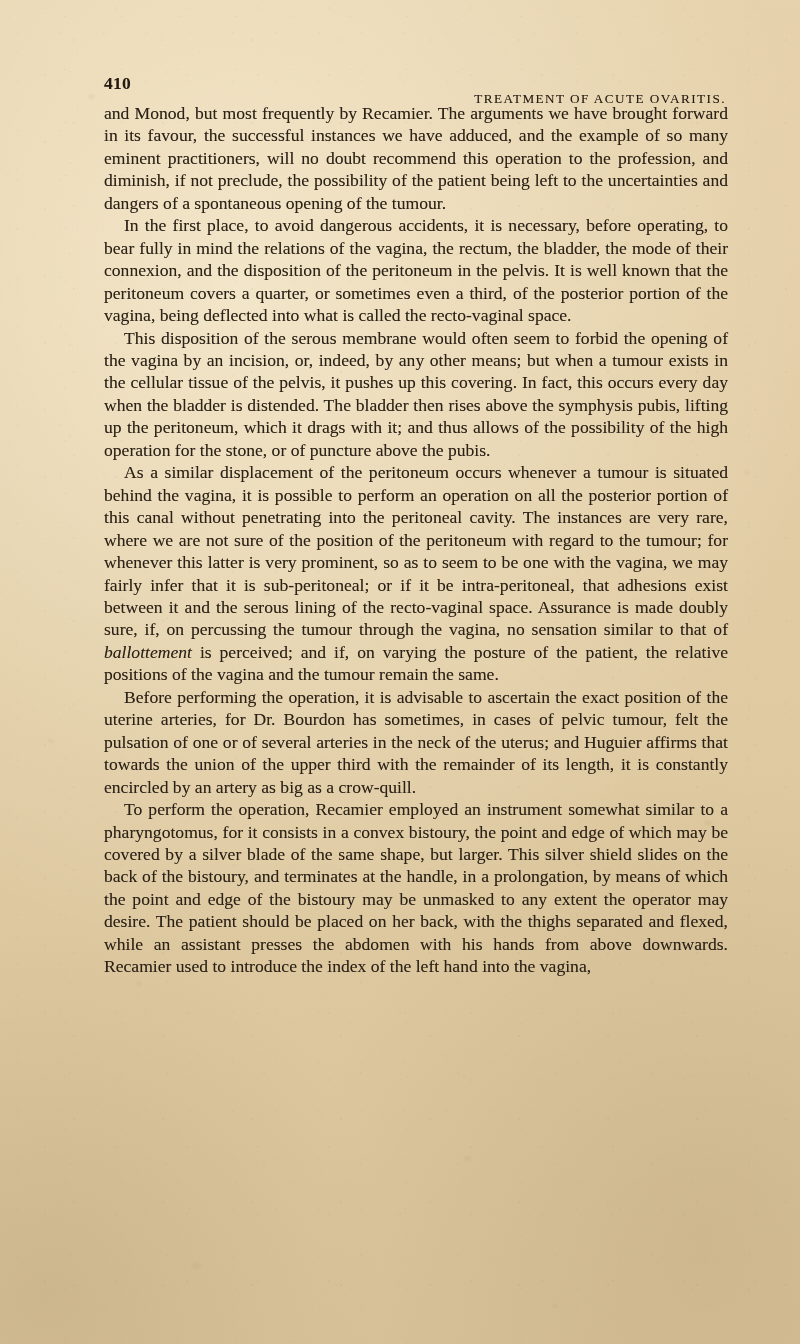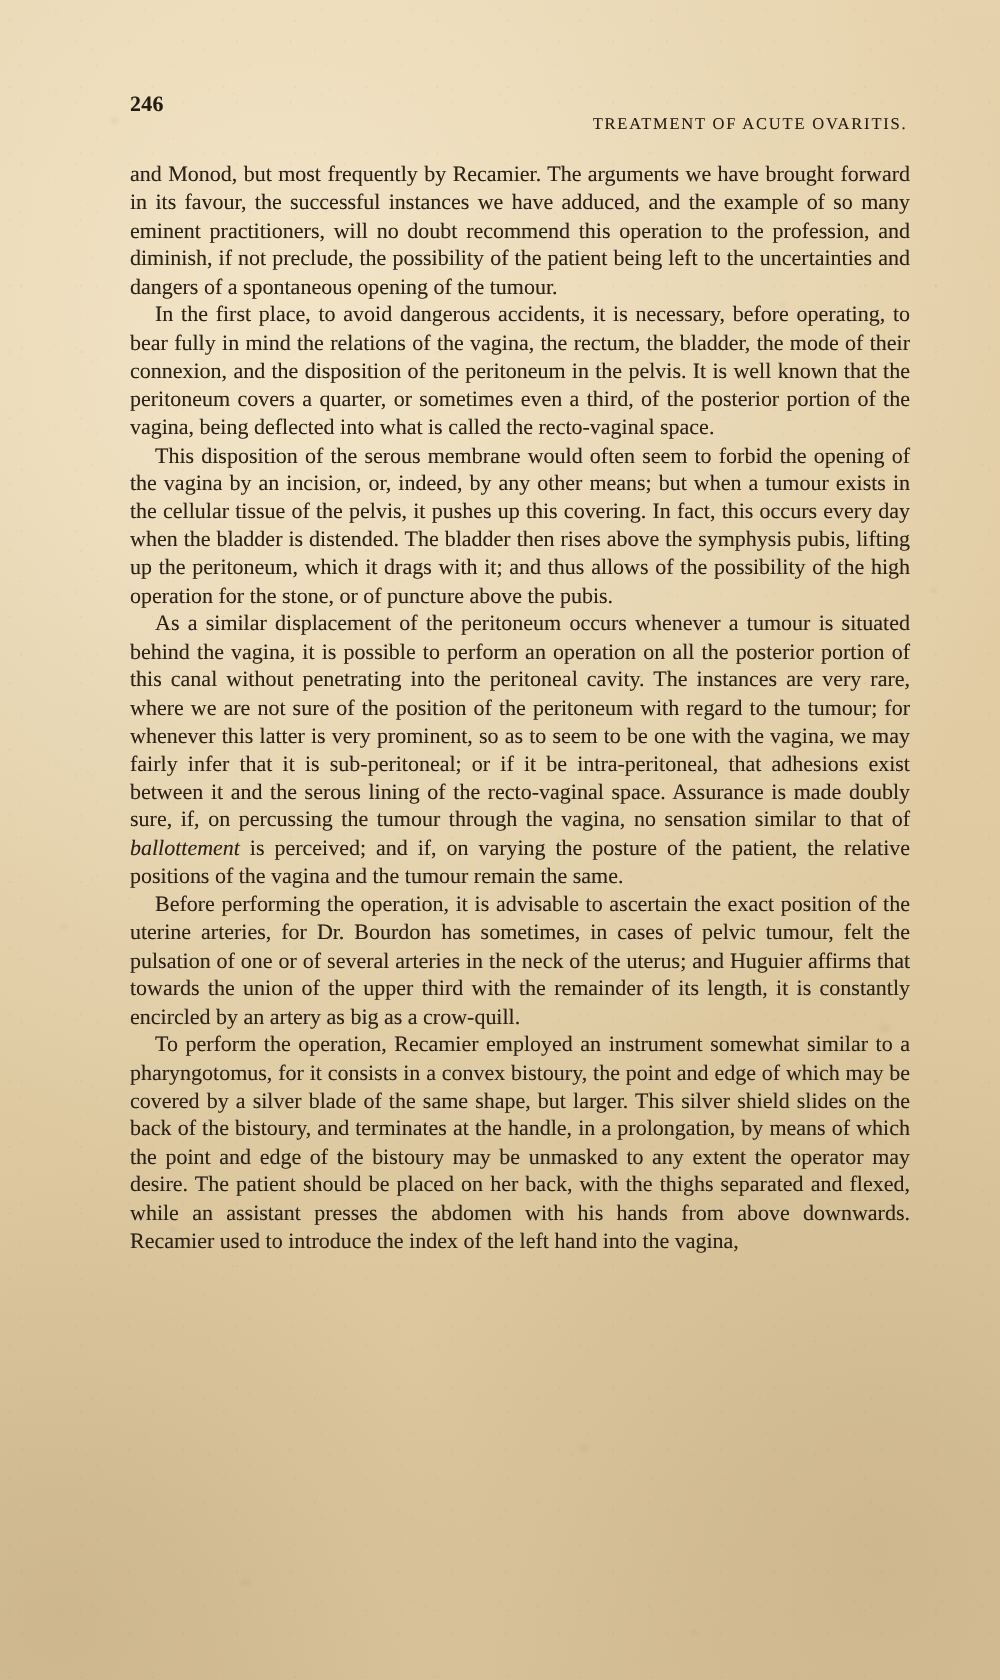--- a/index.html
+++ b/index.html
@@ -92,21 +92,21 @@
     font-variant: small-caps;
     text-transform: uppercase;
     color: #241c13;
     line-height: 22px;
     padding-left: 22px;
     margin-top: 16px;
   }
 
   
   .body-text {
-    margin-top: 32px;
+    margin-top: 6px;
   }
   p.para {
     margin: 0;
     font-size: 17.6px;
     line-height: 22.45px;
     text-align: justify;
     text-justify: inter-word;
     text-indent: 20px;
     color: #2a2117;
     -webkit-font-smoothing: antialiased;
@@ -139,21 +139,21 @@
     <span style="left:58%;top:86%;width:7px;height:5px;"></span>
     <span style="left:24%;top:94%;width:9px;height:6px;"></span>
     <span style="left:69%;top:97%;width:6px;height:4px;"></span>
     <span style="left:93%;top:35%;width:5px;height:4px;"></span>
     <span style="left:6%;top:55%;width:6px;height:4px;"></span>
   </div>
 
   <div class="content">
 
     <div class="running-head">
-      <div class="folio">246</div>
+      <div class="folio">410</div>
       <div class="head-title">TREATMENT OF ACUTE OVARITIS.</div>
     </div>
 
     <div class="body-text">
       <p class="para no-indent">and Monod, but most frequently by Recamier. The arguments we have brought forward in its favour, the successful instances we have adduced, and the example of so many eminent practitioners, will no doubt recommend this operation to the profession, and diminish, if not preclude, the possibility of the patient being left to the uncertainties and dangers of a spontaneous opening of the tumour.</p>
       <p class="para">In the first place, to avoid dangerous accidents, it is necessary, before operating, to bear fully in mind the relations of the vagina, the rectum, the bladder, the mode of their connexion, and the disposition of the peritoneum in the pelvis. It is well known that the peritoneum covers a quarter, or sometimes even a third, of the posterior portion of the vagina, being deflected into what is called the recto-vaginal space.</p>
       <p class="para">This disposition of the serous membrane would often seem to forbid the opening of the vagina by an incision, or, indeed, by any other means; but when a tumour exists in the cellular tissue of the pelvis, it pushes up this covering. In fact, this occurs every day when the bladder is distended. The bladder then rises above the symphysis pubis, lifting up the peritoneum, which it drags with it; and thus allows of the possibility of the high operation for the stone, or of puncture above the pubis.</p>
       <p class="para">As a similar displacement of the peritoneum occurs whenever a tumour is situated behind the vagina, it is possible to perform an operation on all the posterior portion of this canal without penetrating into the peritoneal cavity. The instances are very rare, where we are not sure of the position of the peritoneum with regard to the tumour; for whenever this latter is very prominent, so as to seem to be one with the vagina, we may fairly infer that it is sub-peritoneal; or if it be intra-peritoneal, that adhesions exist between it and the serous lining of the recto-vaginal space. Assurance is made doubly sure, if, on percussing the tumour through the vagina, no sensation similar to that of <i>ballottement</i> is perceived; and if, on varying the posture of the patient, the relative positions of the vagina and the tumour remain the same.</p>
       <p class="para">Before performing the operation, it is advisable to ascertain the exact position of the uterine arteries, for Dr. Bourdon has sometimes, in cases of pelvic tumour, felt the pulsation of one or of several arteries in the neck of the uterus; and Huguier affirms that towards the union of the upper third with the remainder of its length, it is constantly encircled by an artery as big as a crow-quill.</p>
       <p class="para">To perform the operation, Recamier employed an instrument somewhat similar to a pharyngotomus, for it consists in a convex bistoury, the point and edge of which may be covered by a silver blade of the same shape, but larger. This silver shield slides on the back of the bistoury, and terminates at the handle, in a prolongation, by means of which the point and edge of the bistoury may be unmasked to any extent the operator may desire. The patient should be placed on her back, with the thighs separated and flexed, while an assistant presses the abdomen with his hands from above downwards. Recamier used to introduce the index of the left hand into the vagina,</p>

